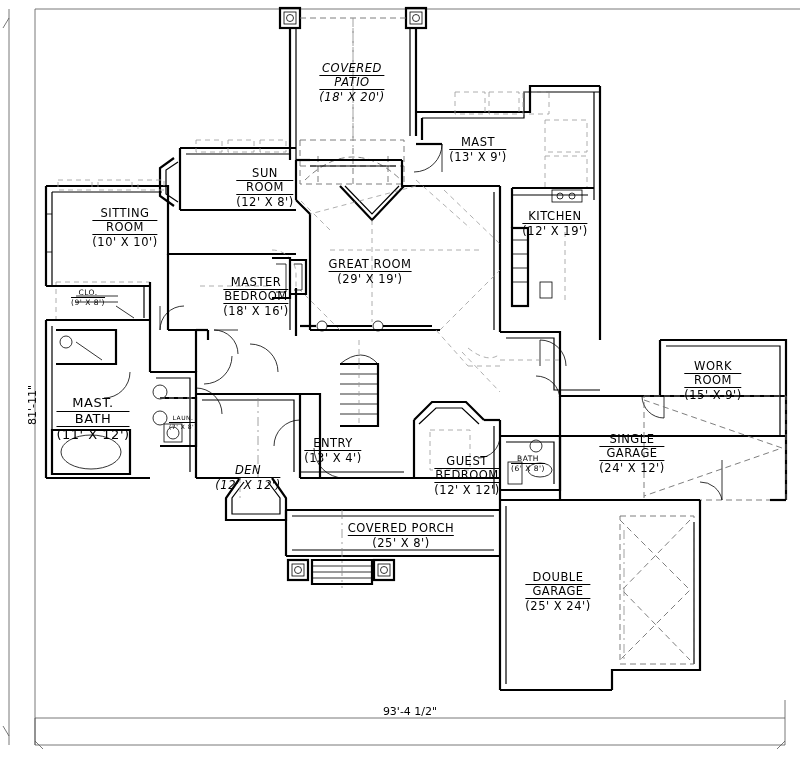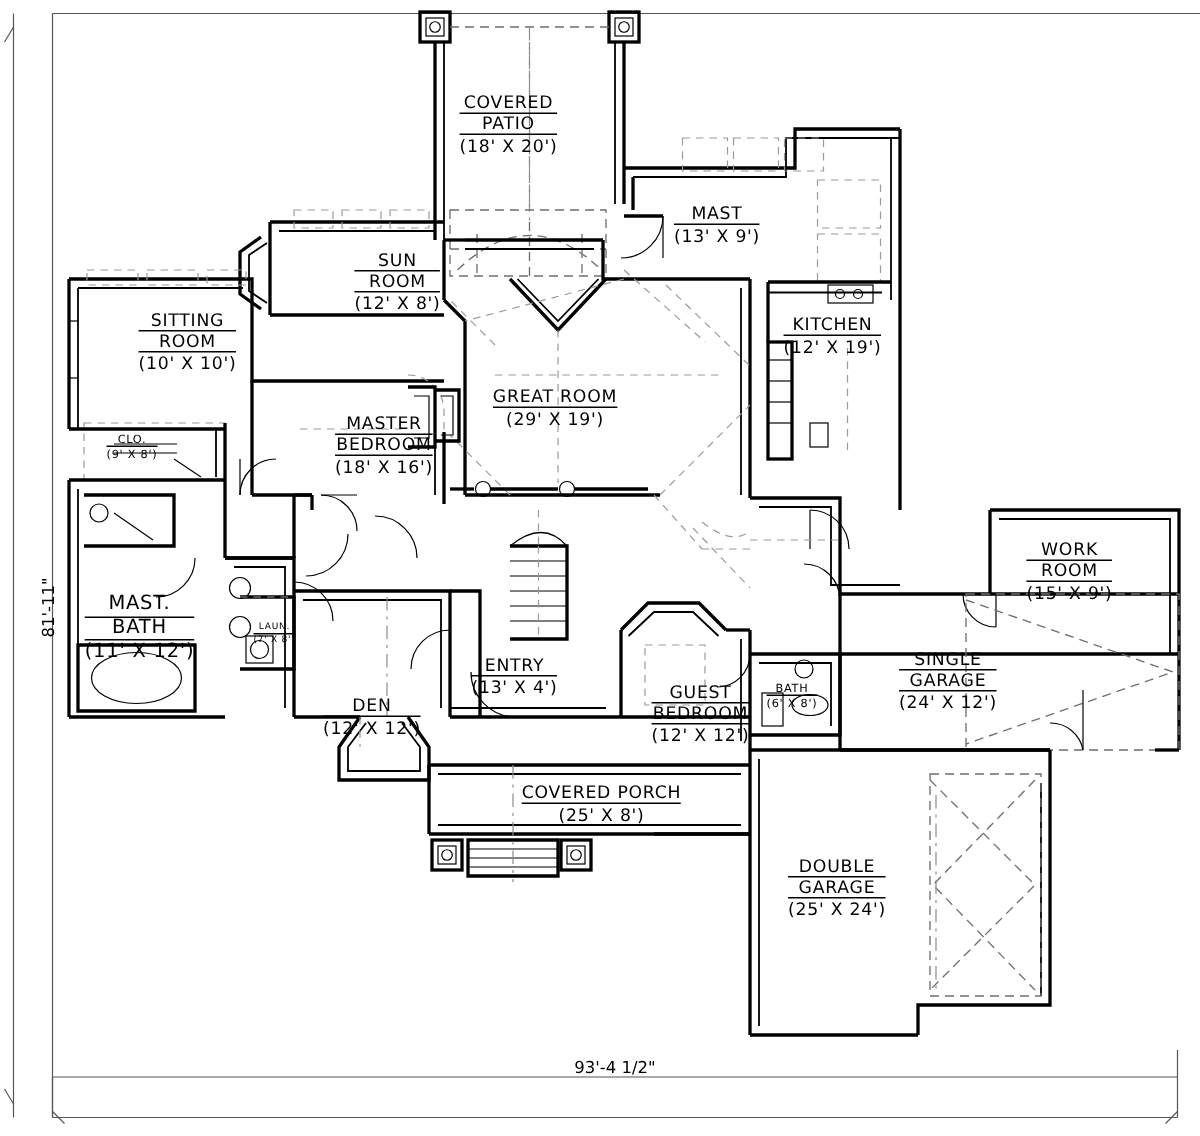--- a/index.html
+++ b/index.html
@@ -412,21 +412,21 @@
       <line class="hd2" x1="444" y1="190" x2="500" y2="244"></line>
       <line class="hd2" x1="462" y1="352" x2="500" y2="392"></line>
       <line class="hd2" x1="436" y1="330" x2="468" y2="366"></line>
       <line class="hd2" x1="468" y1="366" x2="500" y2="366"></line>
       <line class="ctr" x1="353" y1="28" x2="353" y2="140"></line>
       <line class="hd2" x1="240" y1="478" x2="240" y2="498"></line>
       <path class="hd2" d="M468 348 q20 16 32 6"></path>
     </g>
   </svg>
 
-  <div class="lbl rm-md" style="left:339px;top:62px;transform:translate(-50%,0);">
+  <div class="lbl rm-md" style="left:352px;top:62px;transform:translate(-50%,0);font-style:italic;">
     <span class="nm">COVERED</span>
     <span class="nm">PATIO</span>
     <span class="dm">(18' X 20')</span>
   </div>
 
   <div class="lbl rm-md" style="left:478px;top:136px;transform:translate(-50%,0);">
     <span class="nm">MAST</span>
     <span class="dm">(13' X 9')</span>
   </div>
 
@@ -467,26 +467,26 @@
     <span class="nm">MAST.</span>
     <span class="nm">BATH</span>
     <span class="dm">(11' X 12')</span>
   </div>
 
   <div class="lbl rm-xxs" style="left:183px;top:415px;transform:translate(-50%,0);">
     <span class="nm">LAUN.</span>
     <span class="dm">(7' X 8')</span>
   </div>
 
-  <div class="lbl rm-md" style="left:248px;top:464px;transform:translate(-50%,0);">
+  <div class="lbl rm-md" style="left:248px;top:464px;transform:translate(-50%,0);font-style:italic;">
     <span class="nm">DEN</span>
     <span class="dm">(12' X 12')</span>
   </div>
 
-  <div class="lbl rm-md" style="left:333px;top:437px;transform:translate(-50%,0);margin-left:10px;">
+  <div class="lbl rm-md" style="left:333px;top:437px;transform:translate(-50%,0);">
     <span class="nm">ENTRY</span>
     <span class="dm">(13' X 4')</span>
   </div>
 
   <div class="lbl rm-md" style="left:447px;top:455px;transform:translate(-50%,0);margin-left:20px;">
     <span class="nm">GUEST</span>
     <span class="nm">BEDROOM</span>
     <span class="dm">(12' X 12')</span>
   </div>
 

